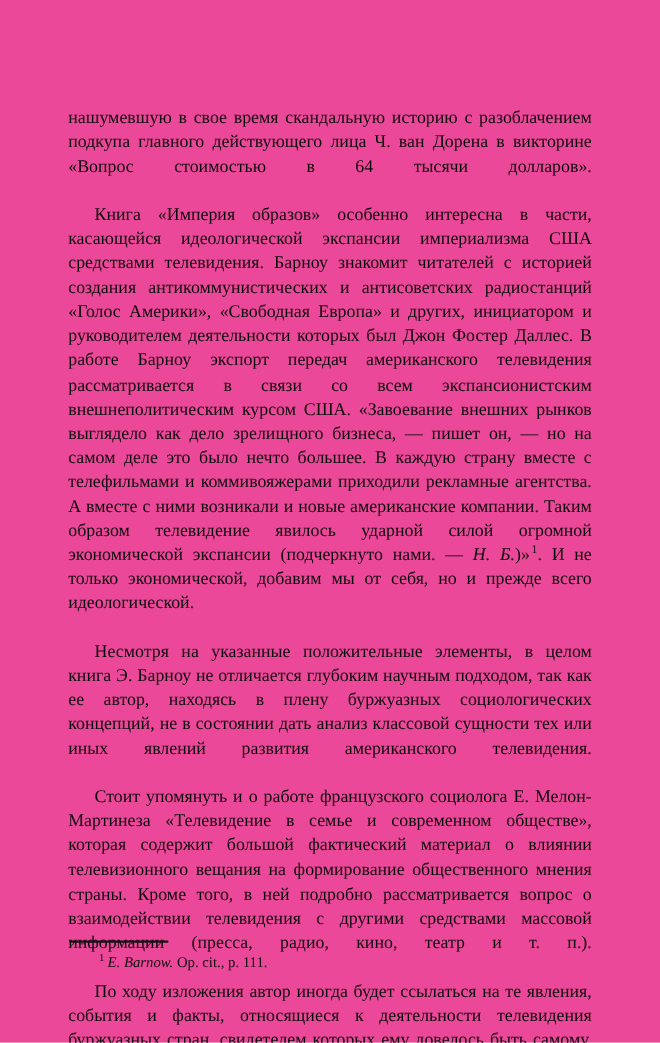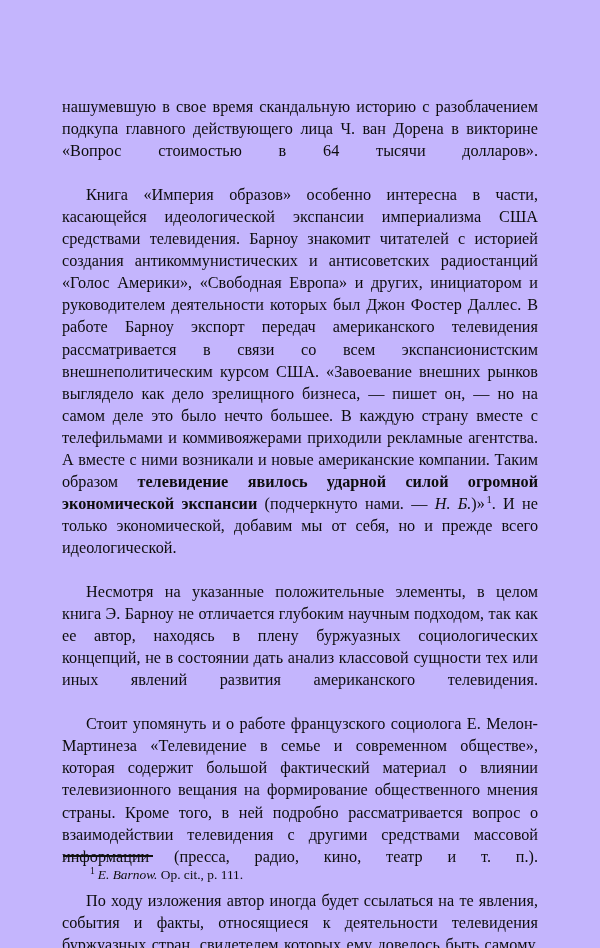--- a/index.html
+++ b/index.html
@@ -16,21 +16,21 @@
     color: #0d0d0d;
     -webkit-font-smoothing: antialiased;
   }
 
   #page {
     position: absolute;
     left: 0;
     top: 0;
     width: 600px;
     height: 948px;
-    background: #c4b5fd;
+    background: #ec4899;
   }
 
   #textblock {
     position: absolute;
     left: 62px;
     top: 96px;
     width: 476px;
   }
 
   p.para {
@@ -51,21 +51,21 @@
   }
 
   
   p.para::after {
     content: "";
     display: inline-block;
     width: 100%;
   }
 
   b.em-bold {
-    font-weight: bold;
+    font-weight: normal;
   }
 
   i.em-ital {
   }
 
   sup.fn-ref {
     font-size: 0.66em;
     vertical-align: 0.52em;
     line-height: 0;
     padding-left: 1.5px;

